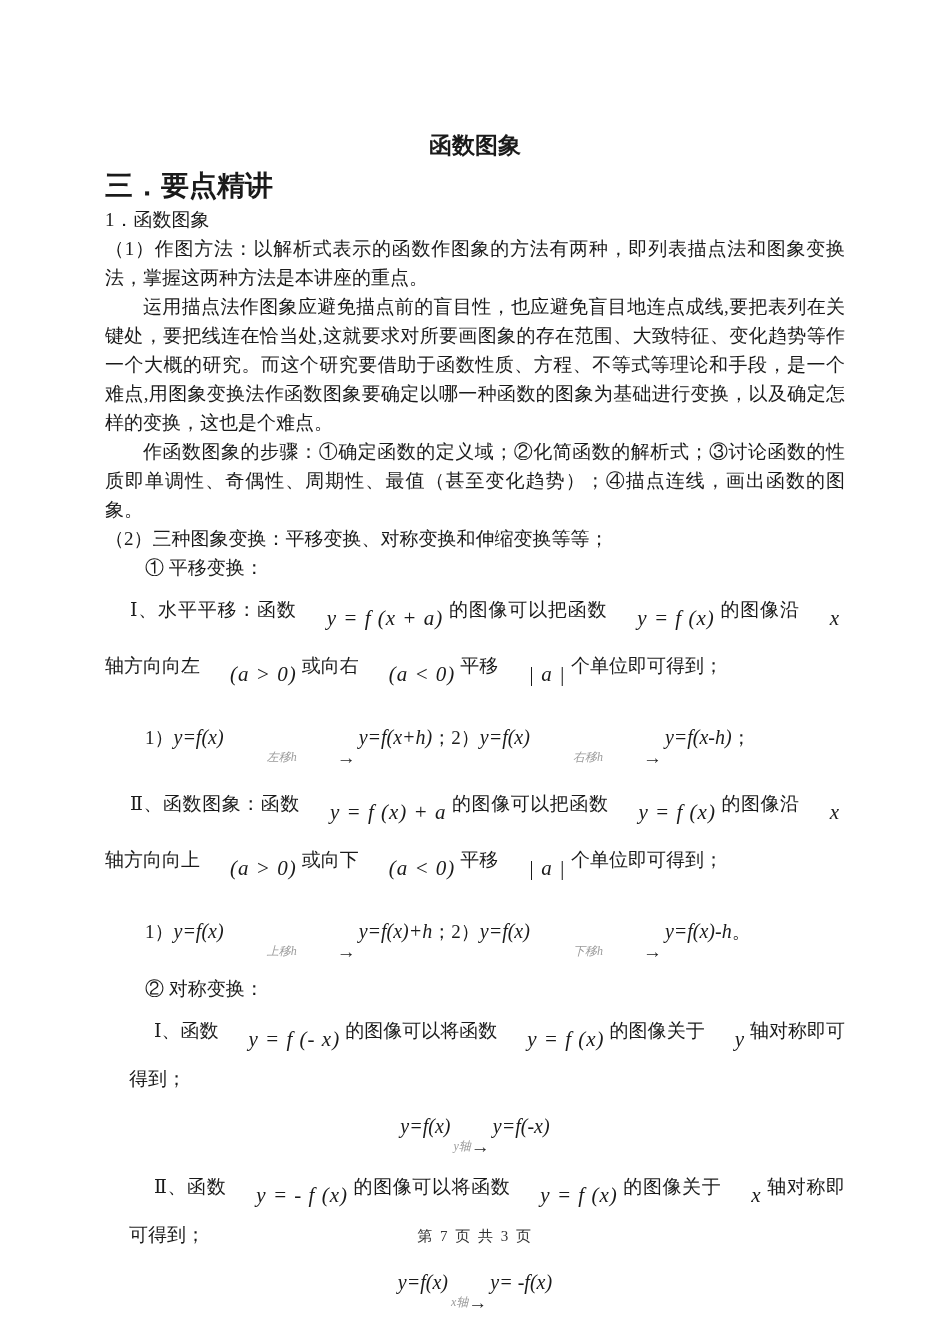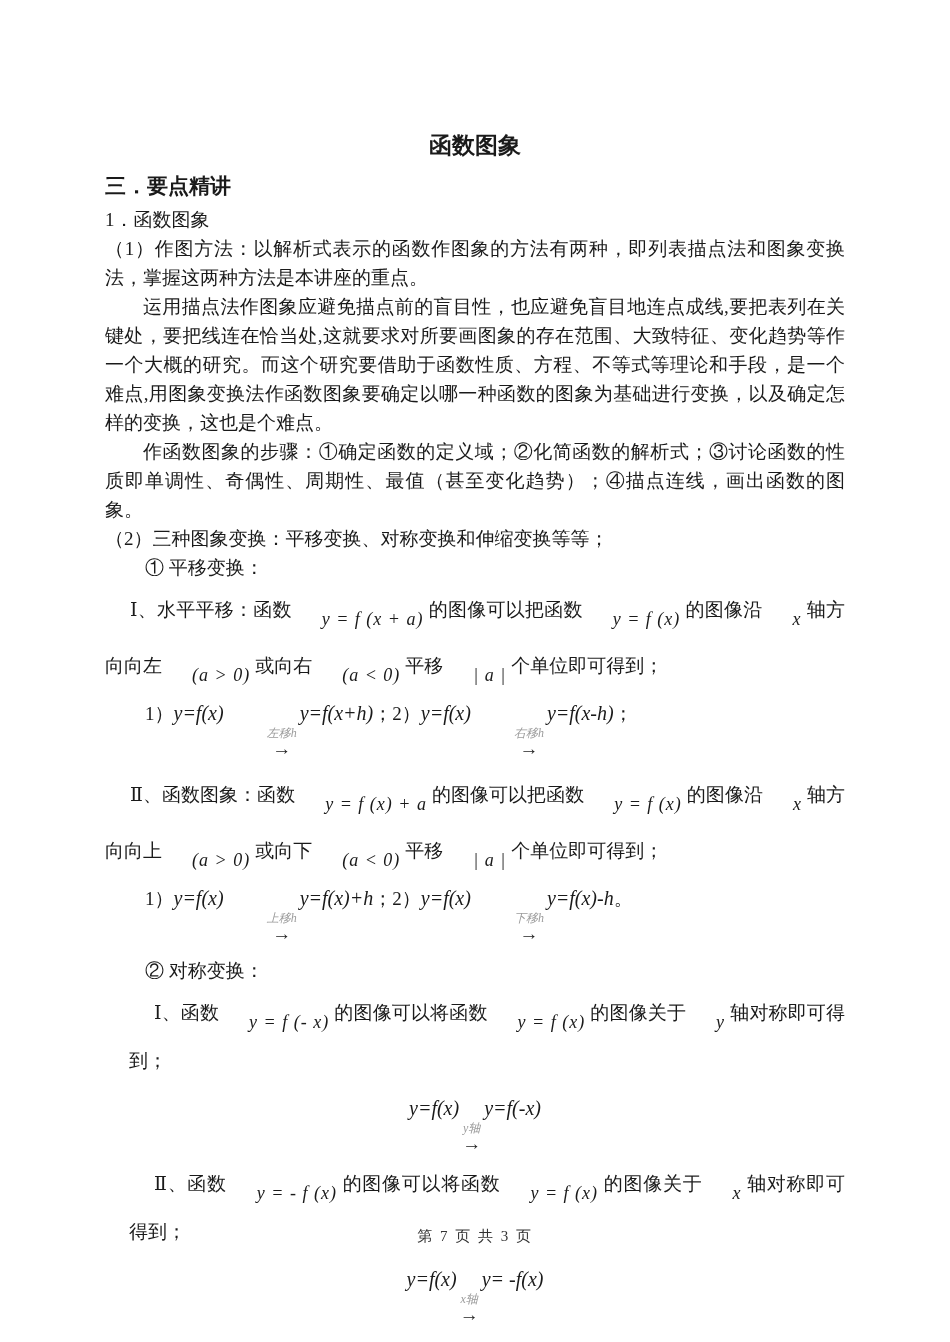--- a/index.html
+++ b/index.html
@@ -16,63 +16,63 @@
     padding: 131px 105px 0 105px;
   }
   .doc-title {
     text-align: center;
     font-size: 23px; font-weight: bold;
     font-family: "Liberation Sans", "DejaVu Sans", sans-serif;
     line-height: 28px;
     margin-bottom: 13px;
   }
   .section-heading {
-    font-size: 21px; font-weight: bold;
+    font-size: 28px; font-weight: bold;
     font-family: "Liberation Sans", "DejaVu Sans", sans-serif;
     line-height: 27px;
     margin-bottom: 6px;
   }
   .para {
     font-size: 19px;
     line-height: 29px;
     text-align: justify;
   }
   .indent2 { text-indent: 2em; }
   .indent-small { text-indent: 25px; }
   .indent-mid { text-indent: 40px; }
   
   .math-line { line-height: 56px; }
   .sym-line  { line-height: 48px; margin-top: 4px; margin-left: 24px; }
   .math {
     font-family: "Liberation Serif", "DejaVu Serif", serif;
     font-style: italic;
-    font-size: 18px;
+    font-size: 21px;
     display: inline-block;
     position: relative; top: 9px;
     margin: 0 5px;
     letter-spacing: 1px;
     line-height: 24px;
     white-space: nowrap;
   }
   .mfx {
     font-family: "Liberation Serif", "DejaVu Serif", serif;
     font-style: italic;
     font-size: 20px;
     white-space: nowrap;
   }
   .rule-line {
     font-size: 19px;
     line-height: 30px;
-    margin-top: 4px;
+    margin-top: 28px;
     margin-bottom: 10px;
   }
   .rule-center { text-align: center; margin-top: 8px; margin-bottom: 8px; }
   .xarrow {
     display: inline-flex;
-    flex-direction: column;
+    flex-direction: row;
     align-items: center;
     vertical-align: -17px;
     margin: 0 3px;
     line-height: normal;
   }
   .xarrow-label {
     font-size: 12px;
     color: #9b9b9b;
     font-style: italic;
     line-height: 13px;

